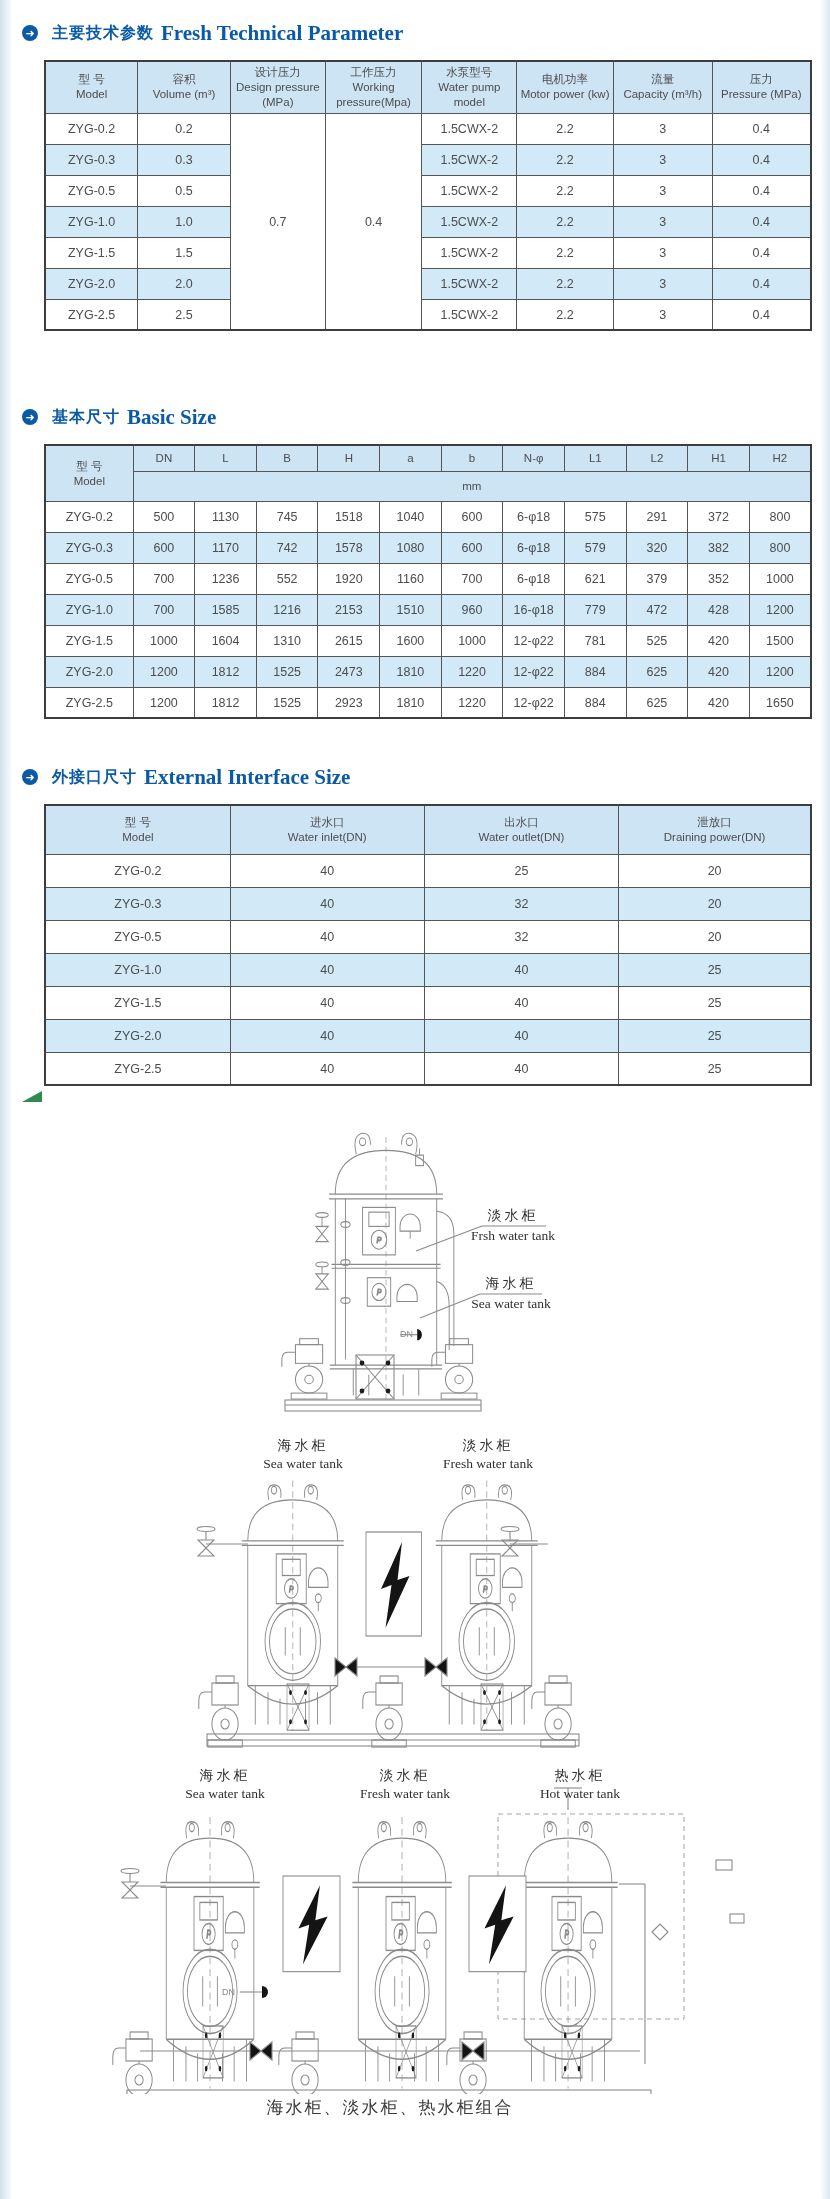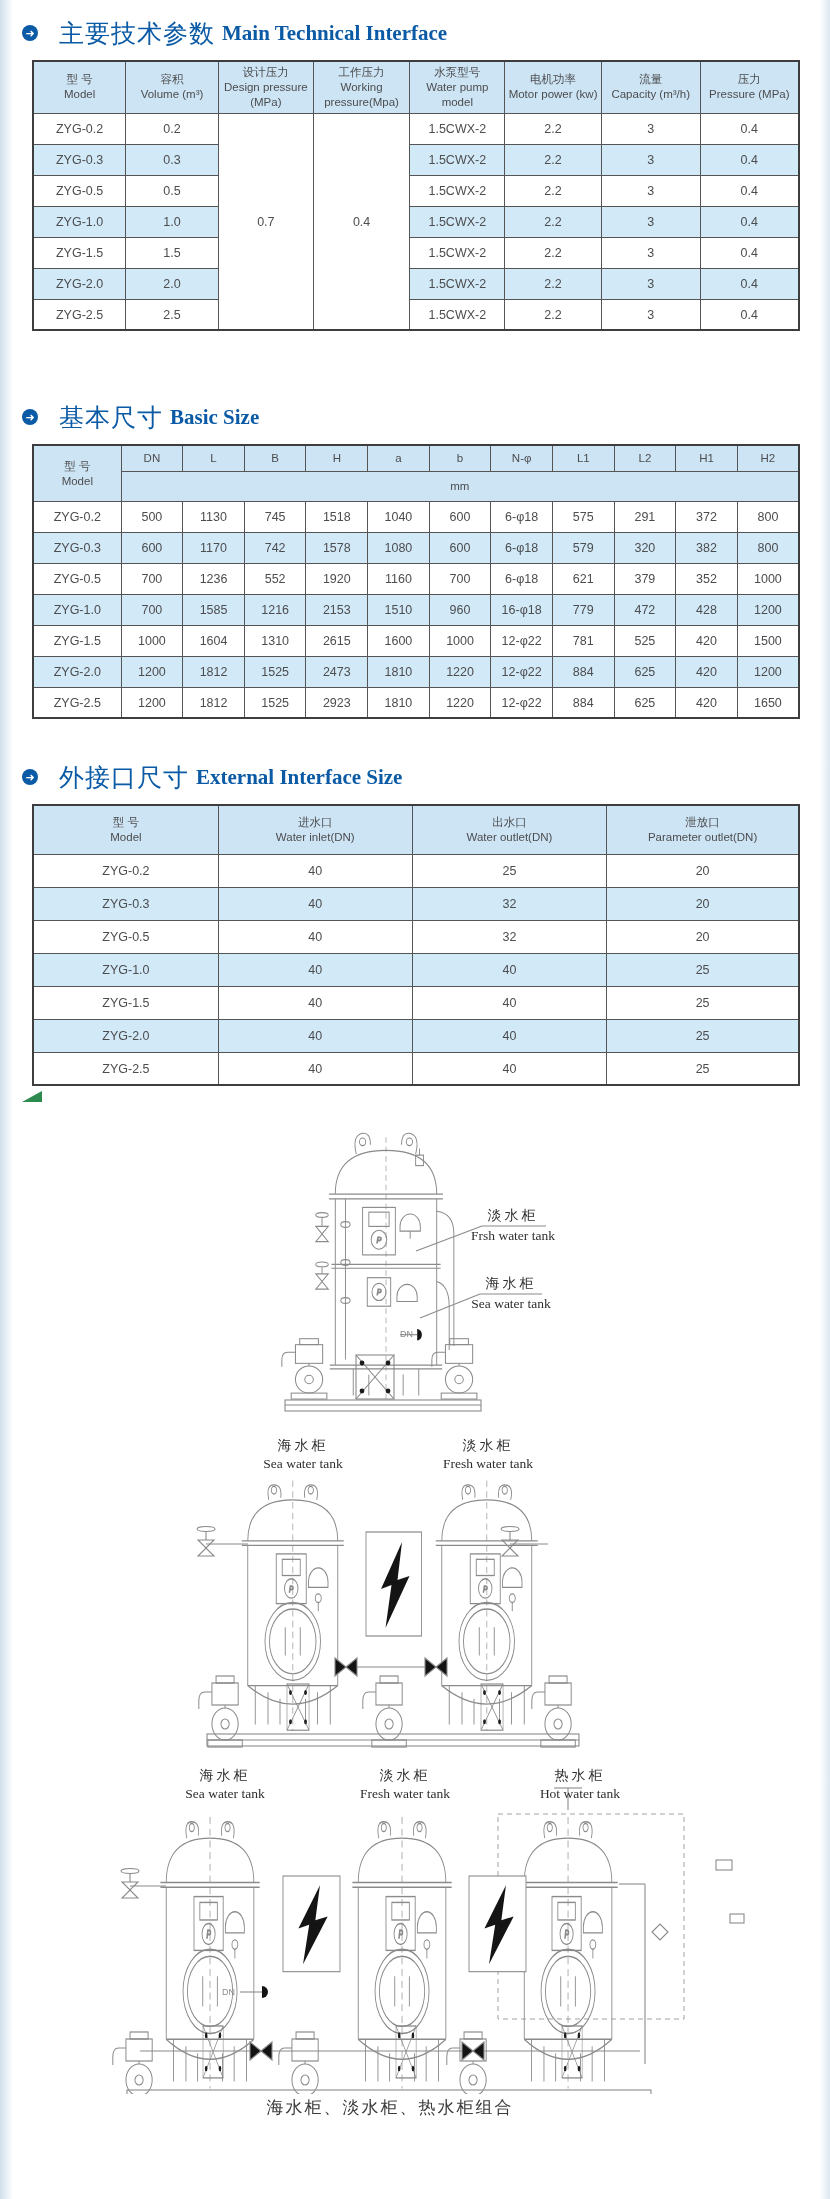--- a/index.html
+++ b/index.html
@@ -16,24 +16,24 @@
   }
   .edge-strip{position:absolute;top:0;height:100%;pointer-events:none;z-index:5;}
   .edge-left{left:0;width:13px;background:linear-gradient(to right,rgba(170,198,219,.55),rgba(170,198,219,0));}
   .edge-right{right:0;width:10px;background:linear-gradient(to left,rgba(186,208,226,.5),rgba(186,208,226,0));}
 
   .content{padding-top:20px;}
 
   .section-heading{display:flex;align-items:center;margin:0 0 14px 22px;height:26px;}
   .bullet{width:16px;height:16px;border-radius:50%;background:var(--accent);color:#fff;
           font-size:11px;line-height:16px;text-align:center;flex:0 0 16px;}
-  .ht-zh{font-size:25px;font-weight:normal;color:var(--accent);letter-spacing:1px;margin-left:21px;}
+  .ht-zh{font-size:16px;font-weight:bold;color:var(--accent);letter-spacing:1px;margin-left:14px;}
   .ht-en{font-size:21px;font-weight:bold;color:var(--accent);font-family:"Liberation Serif",serif;margin-left:7px;}
 
-  table.spec{border-collapse:collapse;width:768px;margin-left:32px;table-layout:fixed;
+  table.spec{border-collapse:collapse;width:768px;margin-left:44px;table-layout:fixed;
              border:2px solid #3e3e3e;}
   table.spec th,table.spec td{border:1px solid #555;text-align:center;vertical-align:middle;
              color:#4c4d4f;overflow:hidden;}
   table.spec th{background:var(--thbg);font-weight:normal;font-size:11.5px;line-height:1.3;padding:3px 1px;}
   table.spec td{font-size:12.5px;background:#fff;}
   table.spec tr.stripe td{background:var(--stripe);}
   table.spec td.merged{background:#fff;}
   .t1 thead tr{height:50px;}
   .t1 tbody tr{height:31px;}
   .t2 thead tr.names{height:26px;}
@@ -183,21 +183,21 @@
         <path d="M2 30 L18 30 L10 22 Z"></path>
   </g>
 </defs>
 </svg>
 
 <div class="content">
 
   <div class="section-heading">
     <div class="bullet">➜</div>
     <span class="ht-zh">主要技术参数</span>
-    <span class="ht-en">Main Technical Interface</span>
+    <span class="ht-en">Fresh Technical Parameter</span>
   </div>
   <table class="spec t1">
       <colgroup>
         <col style="width: 12.1%;">
         <col style="width: 12.1%;">
         <col style="width: 12.4%;">
         <col style="width: 12.6%;">
         <col style="width: 12.4%;">
         <col style="width: 12.6%;">
         <col style="width: 12.9%;">
@@ -470,21 +470,21 @@
           <th>
             <div>进水口</div>
             <div>Water inlet(DN)</div>
           </th>
           <th>
             <div>出水口</div>
             <div>Water outlet(DN)</div>
           </th>
           <th>
             <div>泄放口</div>
-            <div>Parameter outlet(DN)</div>
+            <div>Draining power(DN)</div>
           </th>
         </tr>
       </thead>
       <tbody>
         <tr>
           <td>ZYG-0.2</td>
           <td>40</td>
           <td>25</td>
           <td>20</td>
         </tr>

